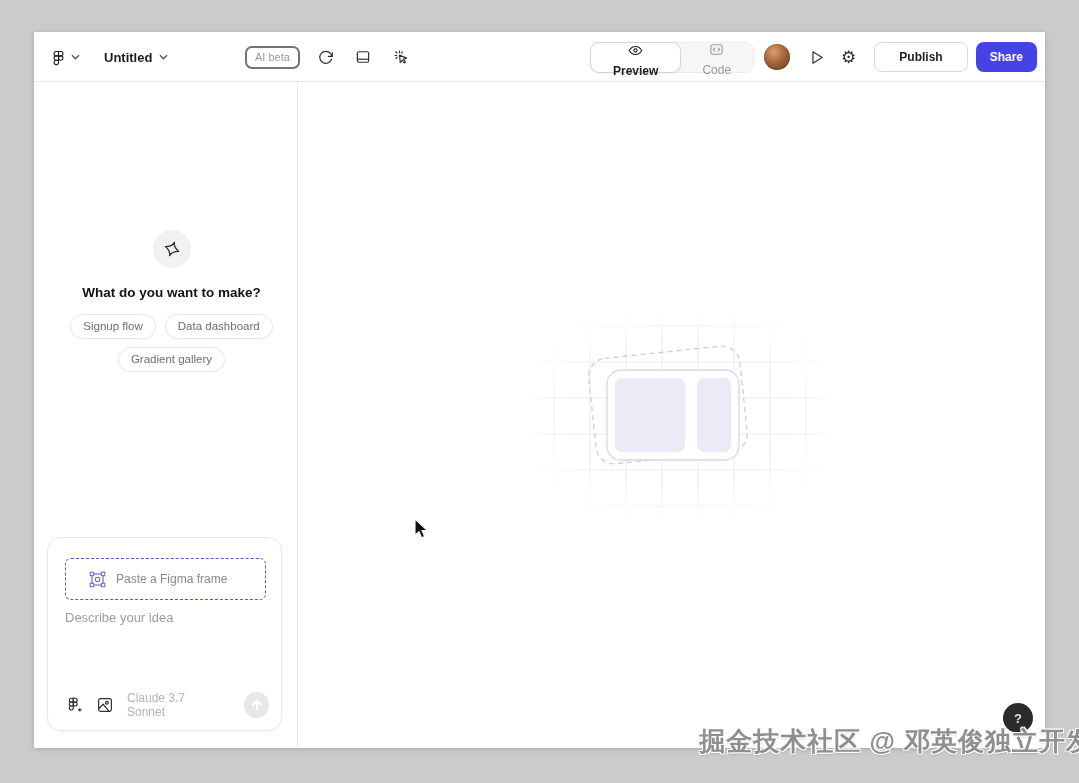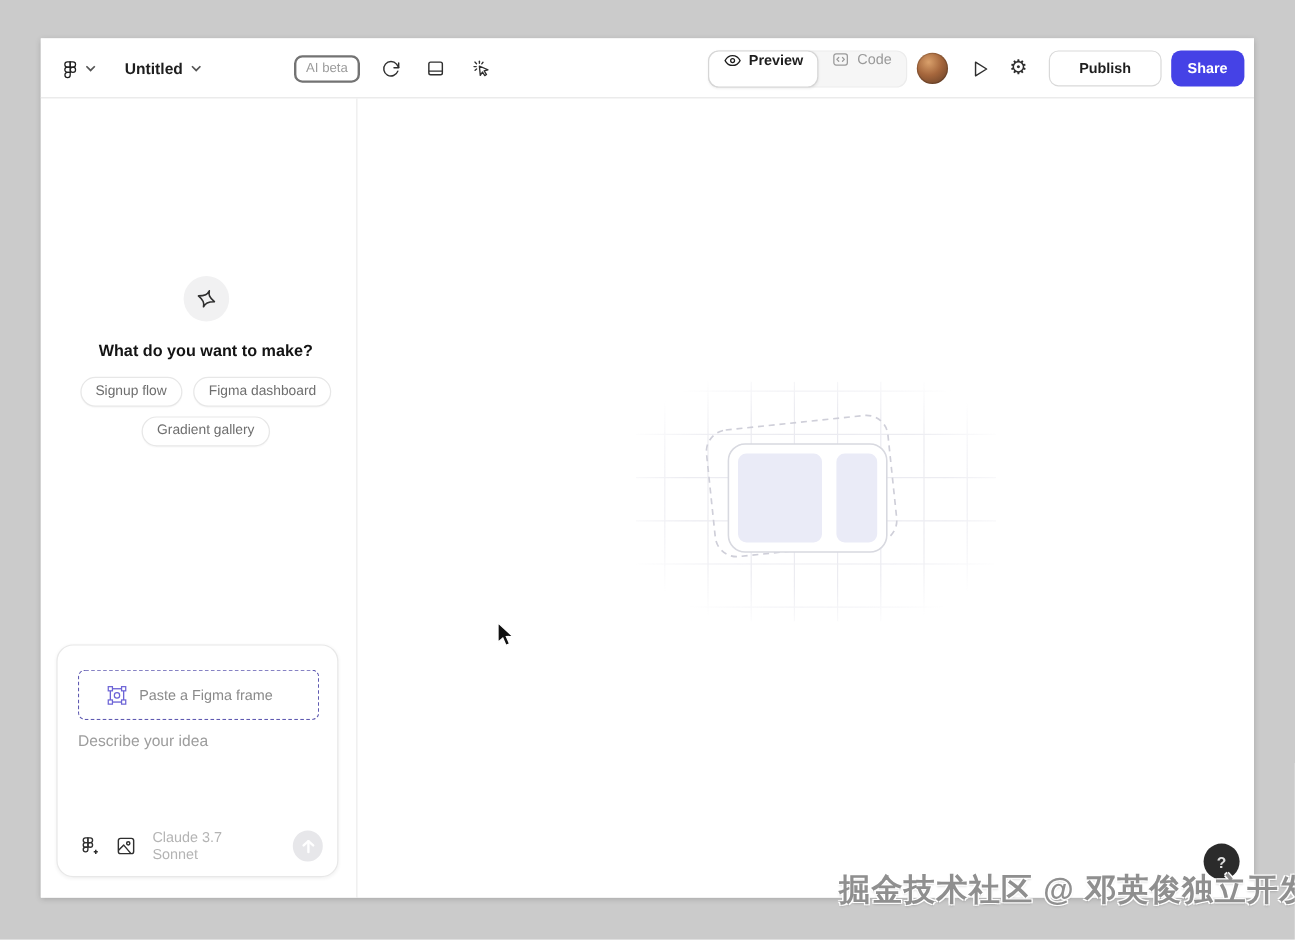--- a/index.html
+++ b/index.html
@@ -23,22 +23,22 @@
   .title-btn { display:flex; align-items:center; gap:7px; background:none; border:none; cursor:pointer; margin-left:12px; }
   .title { font-size:13px; font-weight:700; color:#1e1e1e; }
   .chev { display:inline-block; }
   .ai-badge { position:absolute; left:211px; top:14px; font-size:11px; color:#9b9b9b;
               border:2px solid #737373; border-radius:7px; padding:3px 8px 4px; background:#fff; }
   .tb-icons { position:absolute; left:276px; top:0; height:50px; display:flex; align-items:center; gap:8px; }
   .tb-icons .icon-btn { width:30px; height:30px; }
 
   .view-toggle { position:absolute; left:556px; top:10px; display:flex; align-items:center;
                  background:#f6f6f6; border:1px solid #ececec; border-radius:9px; height:31px; }
-  .seg { display:flex; align-items:flex-start; gap:6px; border:none; background:transparent; cursor:pointer;
-         font-size:12px; color:#9a9a9a; padding:0 12px; height:31px; border-radius:9px; }
+  .seg { display:flex; align-items:center; gap:6px; border:none; background:transparent; cursor:pointer;
+         font-size:12px; color:#9a9a9a; padding:0 22px; height:31px; border-radius:9px;flex-direction:column; }
   .seg.active { background:#fff; border:1px solid #d6d6d6; color:#1e1e1e; font-weight:600;
                 box-shadow:0 1px 2px rgba(0,0,0,.06); margin:-1px; height:31px; }
 
   .tb-right { position:absolute; right:8px; top:0; height:50px; display:flex; align-items:center; gap:8px; }
   .avatar { width:26px; height:26px; border-radius:50%; border:none; cursor:pointer;
             background:radial-gradient(circle at 38% 30%, #d9a06b 0%, #a5663c 45%, #5d3a24 100%);
             box-shadow:inset 0 0 0 1px rgba(0,0,0,.15); margin-right:6px; }
   .gear-glyph { font-family:"DejaVu Sans", sans-serif; font-size:17px; color:#2f2f2f; line-height:1; }
   .btn-publish { height:30px; padding:0 24px; font-size:12px; font-weight:600; color:#1e1e1e;
                  background:#fff; border:1px solid #d9d9d9; border-radius:8px; cursor:pointer; margin-left:6px; }
@@ -197,21 +197,21 @@
         <div class="swirl-circle">
           <span>
             <svg width="20" height="20" viewBox="0 0 24 24" fill="none" stroke="#2f2f2f" stroke-width="1.6" stroke-linejoin="round">
               <path d="M12 3.5c.6 4 2.2 6.2 8.5 8.5-6.3 2.3-7.9 4.5-8.5 8.5-.6-4-2.2-6.2-8.5-8.5 6.3-2.3 7.9-4.5 8.5-8.5z" transform="rotate(20 12 12)"></path>
             </svg>
           </span>
         </div>
         <h2 class="empty-heading">What do you want to make?</h2>
         <div class="chips">
           <button class="chip">Signup flow</button>
-          <button class="chip">Figma dashboard</button>
+          <button class="chip">Data dashboard</button>
           <button class="chip">Gradient gallery</button>
         </div>
       </div>
 
       <div class="prompt-card">
         <button class="paste-frame">
           <span>
             <svg width="19" height="19" viewBox="0 0 24 24" fill="none">
               <rect x="5" y="5" width="14" height="14" stroke="#6c63d6" stroke-width="1.4"></rect>
               <rect x="2.8" y="2.8" width="4.4" height="4.4" fill="#fff" stroke="#6c63d6" stroke-width="1.3"></rect>

